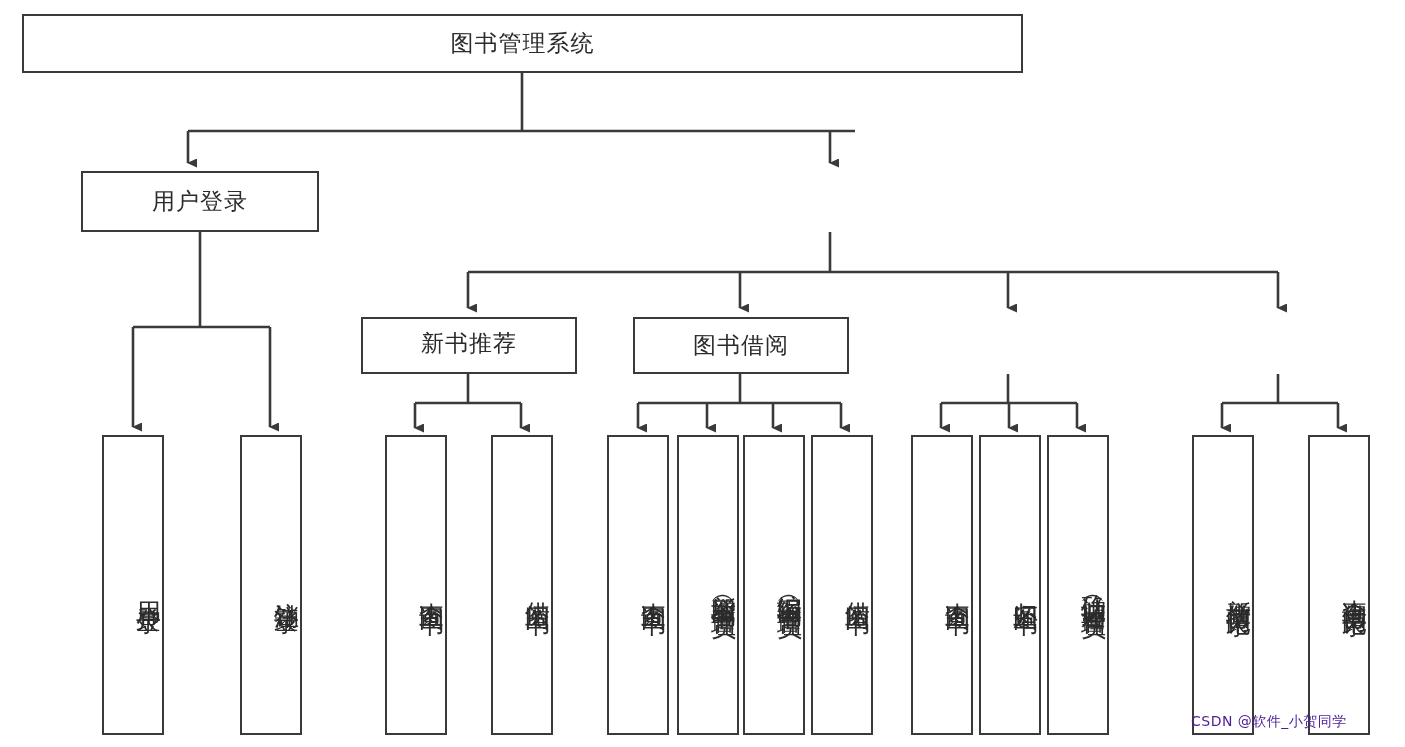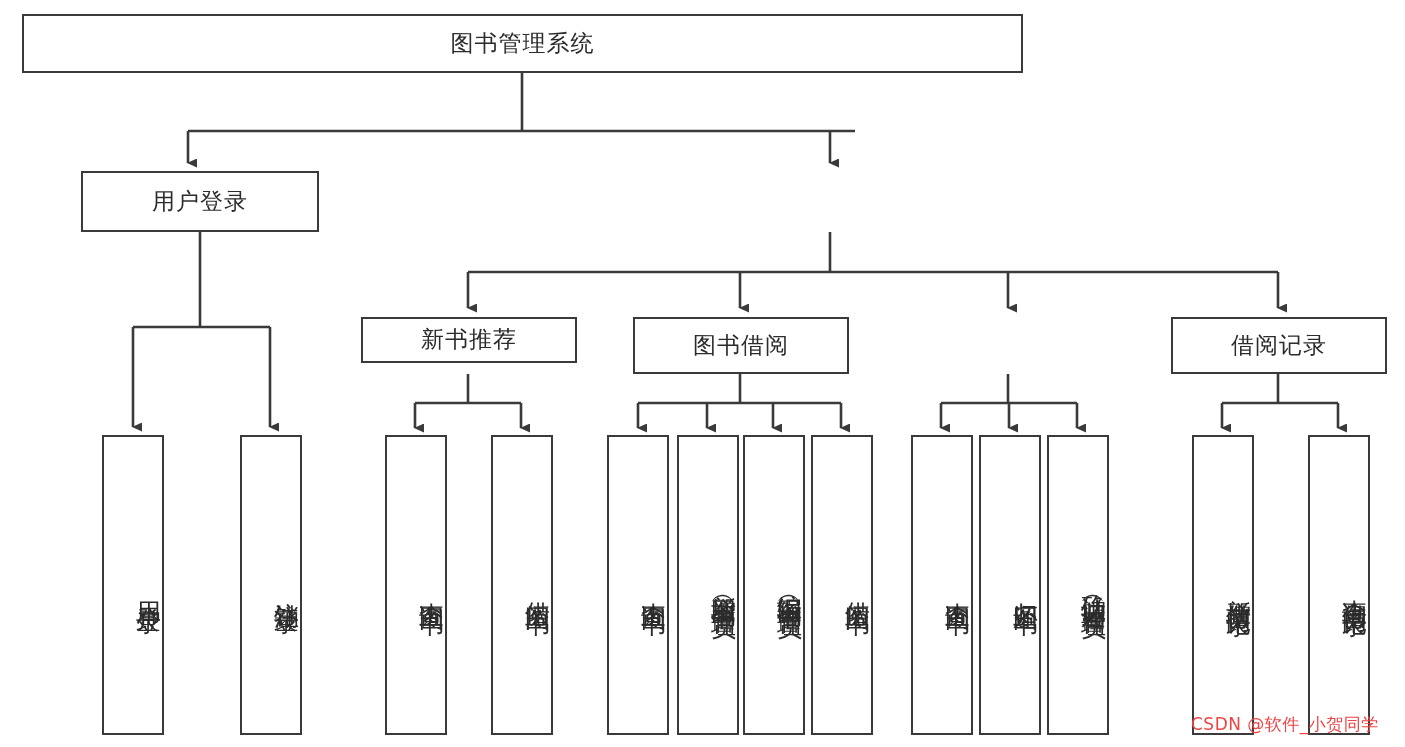--- a/index.html
+++ b/index.html
@@ -54,22 +54,22 @@
   .node.vertical .vtext {
     writing-mode: vertical-rl;
     text-orientation: upright;
     white-space: nowrap;
   }
   .node-root {
     font-size: 24px;
   }
   .watermark {
     position: absolute;
-    color: #ef4444;
-    font-size: 17px;
+    color: #4c1d95;
+    font-size: 14px;
     white-space: nowrap;
     letter-spacing: 0.5px;
     user-select: none;
   }
 </style>
 </head>
 <body>
 
 <div id="diagram-root">
 
@@ -125,32 +125,29 @@
 
   <div class="node horizontal node-root" style="left:22px; top:14px; width:1001px; height:59px;">
     <span>图书管理系统</span>
   </div>
 
   <div class="node horizontal" style="left:81px; top:171px; width:238px; height:61px;">
     <span>用户登录</span>
   </div>
 
 
-  <div class="node horizontal" style="left:361px; top:317px; width:216px; height:46px;">
+  <div class="node horizontal" style="left:361px; top:317px; width:216px; height:57px;font-family:Liberation Mono, monospace;">
     <span>新书推荐</span>
   </div>
 
   <div class="node horizontal" style="left:633px; top:317px; width:216px; height:57px;">
     <span>图书借阅</span>
   </div>
 
 
-  <div class="node horizontal" style="left:1171px; top:317px; width:216px; height:57px;">
-    <span>借阅记录</span>
-  </div>
 
   <div class="node vertical" style="left:102px; top:435px; width:62px; height:300px;">
     <span class="vtext">用户登录</span>
   </div>
 
   <div class="node vertical" style="left:240px; top:435px; width:62px; height:300px;">
     <span class="vtext">注销登录</span>
   </div>
 
   <div class="node vertical" style="left:385px; top:435px; width:62px; height:300px;">

